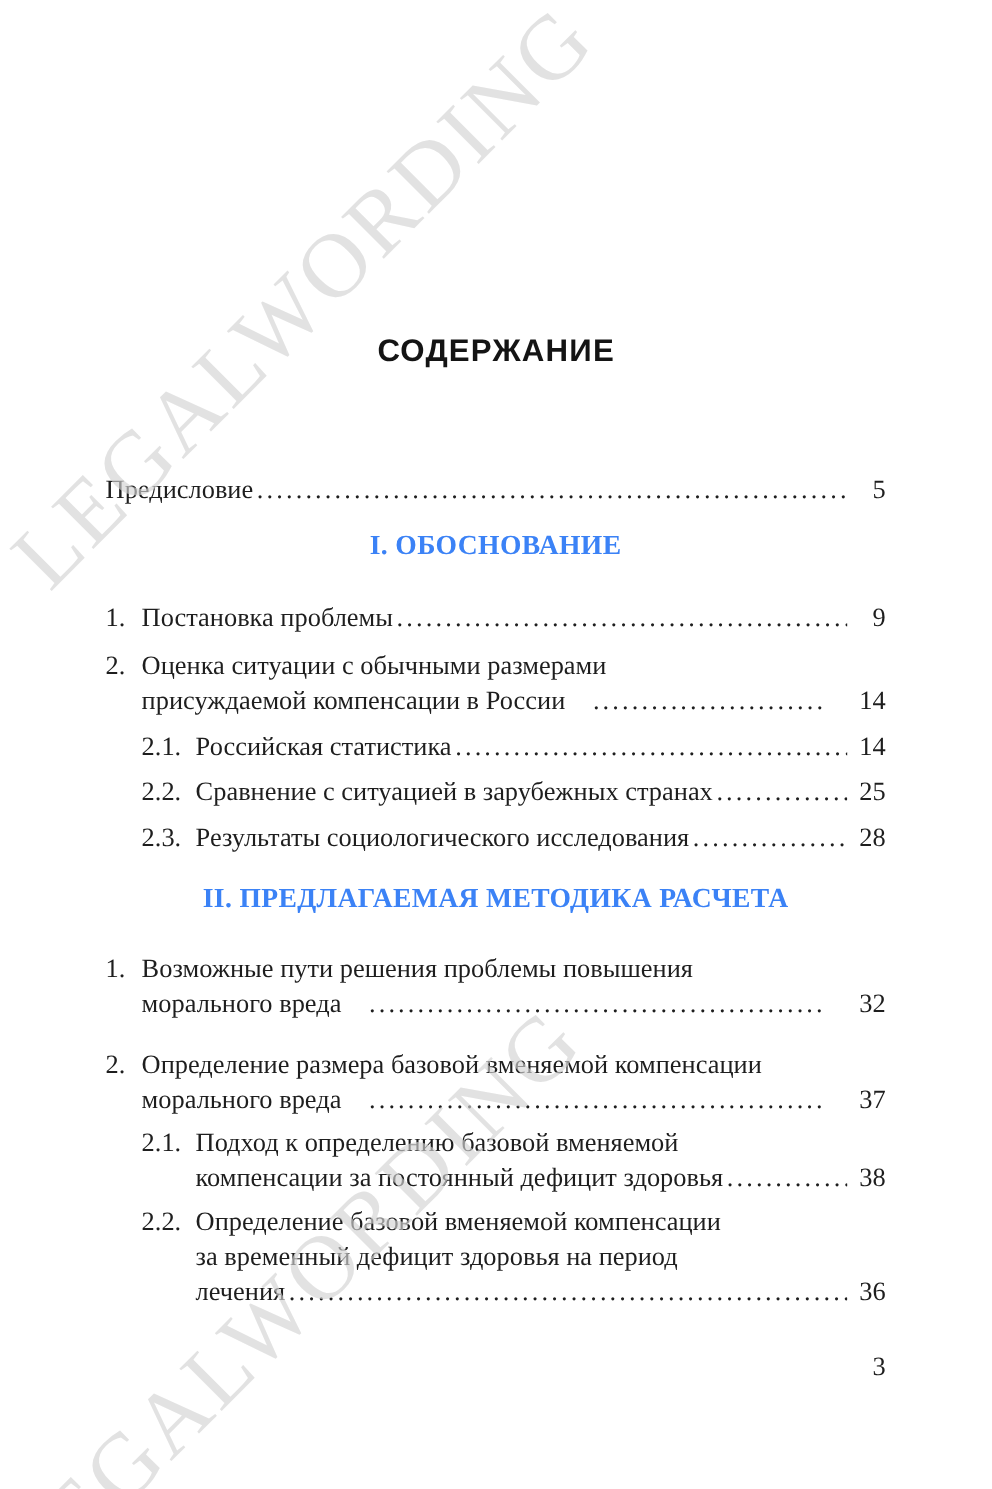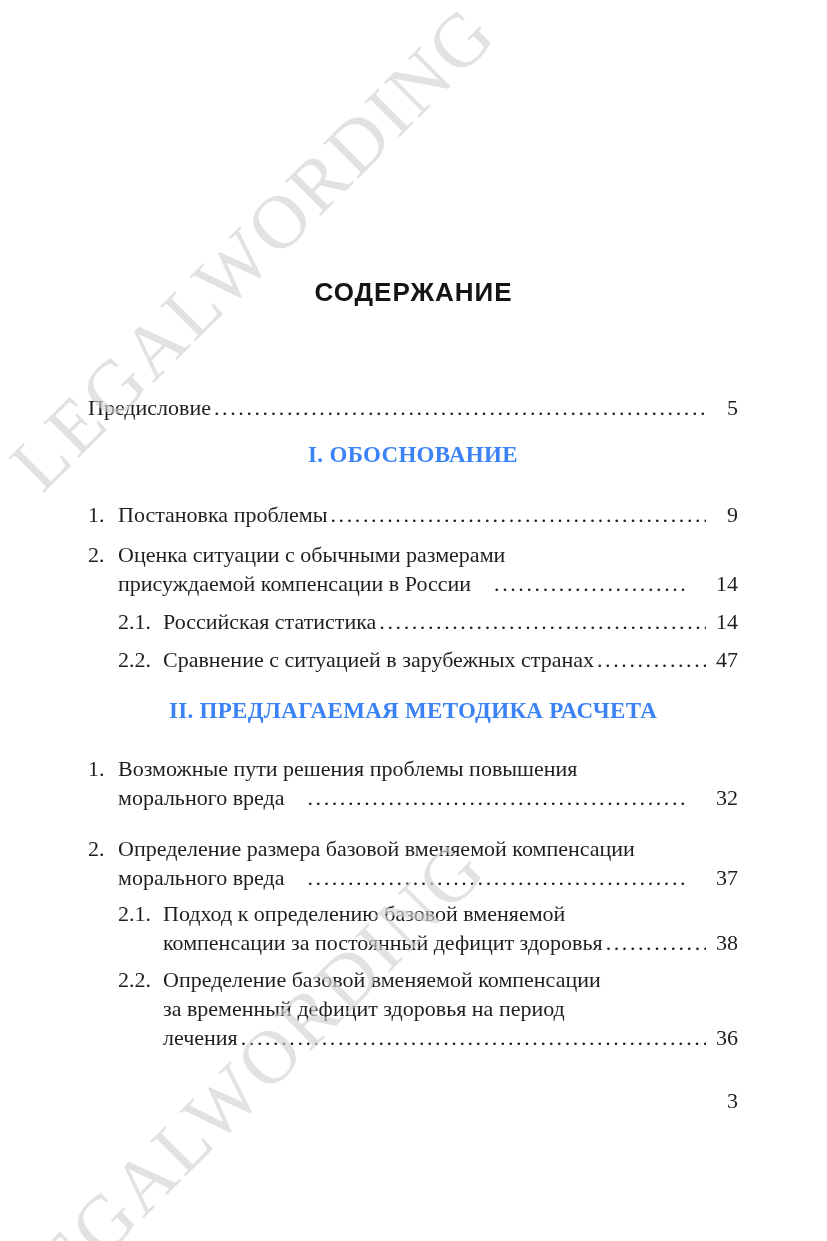--- a/index.html
+++ b/index.html
@@ -149,24 +149,32 @@
         <span class="leader"></span>
         <span class="pg">14</span>
       </div>
     </div>
 
     <div class="entry lvl2">
       <div class="line">
         <span class="num">2.2.</span>
         <span class="txt">Сравнение с ситуацией в зарубежных странах</span>
         <span class="leader"></span>
-        <span class="pg">47</span>
-      </div>
-    </div>
-
+        <span class="pg">25</span>
+      </div>
+    </div>
+
+    <div class="entry lvl2">
+      <div class="line">
+        <span class="num">2.3.</span>
+        <span class="txt">Результаты социологического исследования</span>
+        <span class="leader"></span>
+        <span class="pg">28</span>
+      </div>
+    </div>
 
     <h2 class="heading h2">II. ПРЕДЛАГАЕМАЯ МЕТОДИКА РАСЧЕТА</h2>
 
     <div class="entry lvl1 mt28">
       <div class="line">
         <span class="num">1.</span>
         <span class="txt">Возможные пути решения проблемы повышения</span>
       </div>
       <div class="line cont">
         <span class="txt">морального вреда</span>

